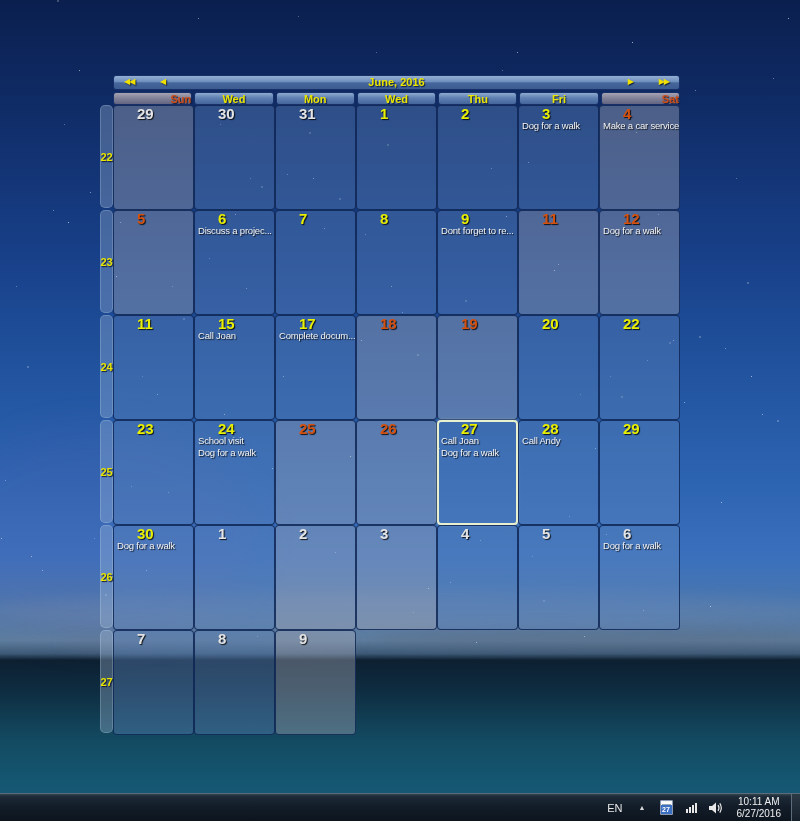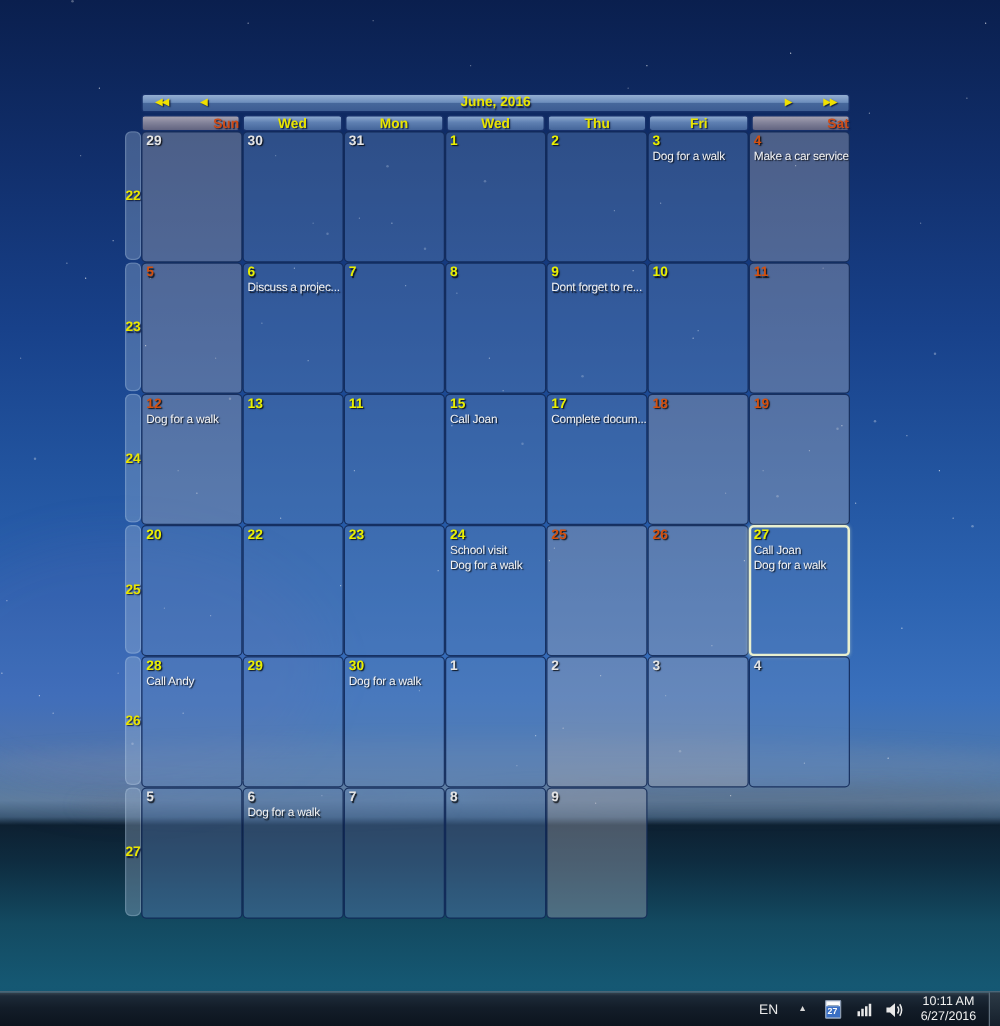--- a/index.html
+++ b/index.html
@@ -61,22 +61,22 @@
     text-shadow:1px 1px 1px rgba(10,20,50,0.9);
   }
   .days-grid { position:absolute; left:13px; top:30px; width:567px;
                display:grid; grid-template-columns:repeat(7,81px); grid-auto-rows:105px; }
   .day-cell {
     border:1px solid rgba(14,38,84,0.85); border-radius:4px;
     background:rgba(98,138,192,0.38); padding:1px 3px; overflow:hidden;
   }
   .day-cell.weekend { background:rgba(168,172,188,0.40); }
   .day-cell.today { border:2px solid #e9f0cf; padding:0 2px; box-shadow:0 0 3px rgba(230,240,200,0.5); }
-  .day-num { font-size:11px; font-weight:bold; color:#e9ef00; line-height:13px;
-             text-shadow:1px 1px 1px rgba(0,0,0,0.85); }
+  .day-num { font-size:15px; font-weight:bold; color:#e9ef00; line-height:13px;
+             text-shadow:1px 1px 1px rgba(0,0,0,0.85);margin-left:20px; }
   .day-cell.weekend .day-num { color:#d4500e; }
   .day-cell.other .day-num { color:#e4e4e4; }
   .event { font-size:9.5px; color:#f2f2f2; line-height:12px; white-space:nowrap;
            text-shadow:1px 1px 1px rgba(0,0,0,0.8); letter-spacing:-0.2px; }
 
   
   .taskbar {
     position:absolute; left:0; bottom:0; width:800px; height:28px;
     background:linear-gradient(180deg,#36444f 0%,#1d2a38 10%,#131d29 45%,#0c141e 100%);
     border-top:1px solid #5d6c7a;
@@ -266,32 +266,26 @@
       <div class="day-cell">
         <div class="day-num">7</div>
       </div>
       <div class="day-cell">
         <div class="day-num">8</div>
       </div>
       <div class="day-cell">
         <div class="day-num">9</div>
         <div class="event">Dont forget to re...</div>
       </div>
-      <div class="day-cell">
-        <div class="day-num">10</div>
-      </div>
       <div class="day-cell weekend">
         <div class="day-num">11</div>
       </div>
       <div class="day-cell weekend">
         <div class="day-num">12</div>
         <div class="event">Dog for a walk</div>
-      </div>
-      <div class="day-cell">
-        <div class="day-num">13</div>
       </div>
       <div class="day-cell">
         <div class="day-num">11</div>
       </div>
       <div class="day-cell">
         <div class="day-num">15</div>
         <div class="event">Call Joan</div>
       </div>
       <div class="day-cell">
         <div class="day-num">17</div>

